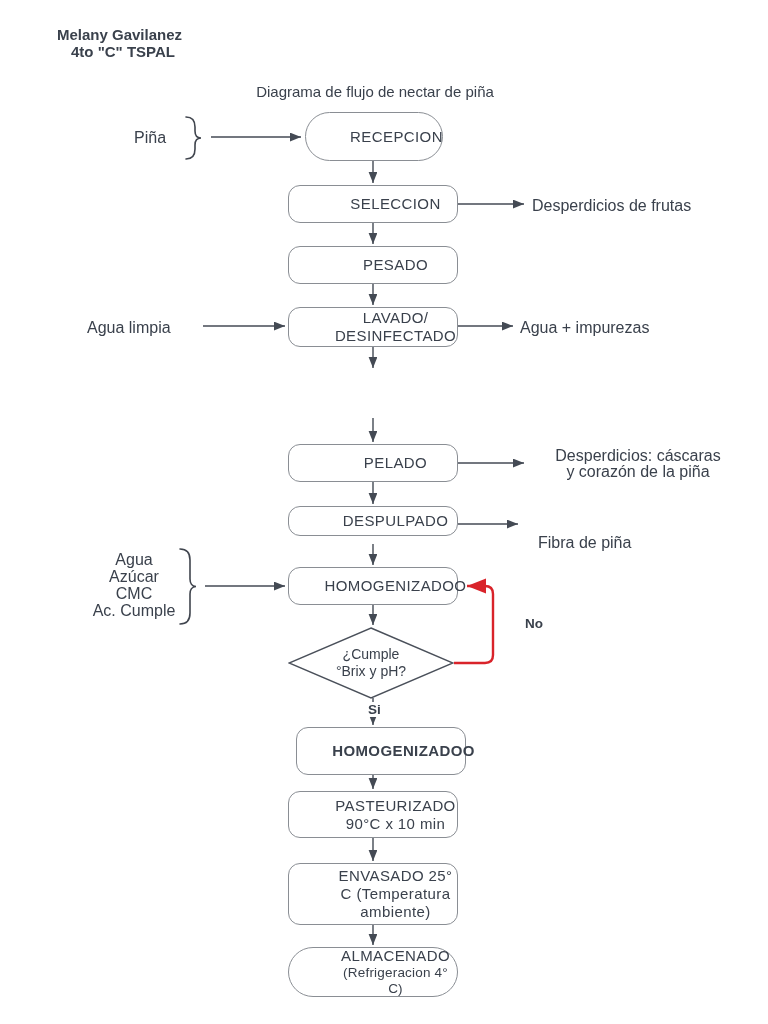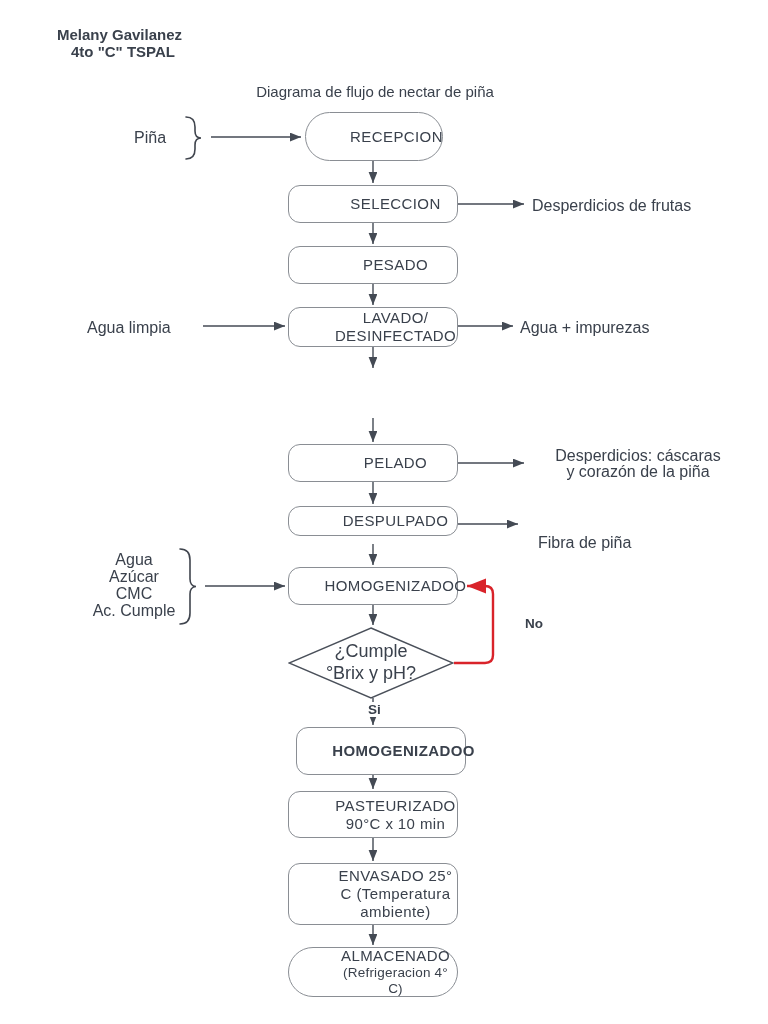--- a/index.html
+++ b/index.html
@@ -9,21 +9,21 @@
   .author{position:absolute;font-weight:bold;font-size:15px;white-space:nowrap;z-index:2;}
   .title{position:absolute;left:225px;top:83px;width:300px;text-align:center;font-size:15px;z-index:2;}
   .node{position:absolute;box-sizing:border-box;border:1.6px solid #8a8e94;border-radius:12px;
         background:#ffffff;display:flex;flex-direction:column;align-items:center;justify-content:center;
         text-align:center;font-size:15px;letter-spacing:.4px;line-height:1.18;z-index:2;}
   .stadium{border-radius:26px;}
   .node .ln{display:block;padding-left:45px;}
   .node .sm{font-size:13.5px;letter-spacing:.2px;}
   .diamond{position:absolute;left:288px;top:627px;width:166px;height:72px;z-index:2;}
   .diamond .dtext{position:absolute;left:0;top:0;width:100%;height:100%;display:flex;flex-direction:column;
-        align-items:center;justify-content:center;text-align:center;font-size:18px;line-height:1.2;}
+        align-items:center;justify-content:center;text-align:center;font-size:14px;line-height:1.2;}
   .lbl{position:absolute;font-size:16px;white-space:nowrap;z-index:2;}
   .lbl.block{white-space:normal;text-align:center;}
   .branch{position:absolute;font-weight:bold;font-size:13.5px;background:#ffffff;padding:0 2px;z-index:5;}
 </style>
 </head>
 <body>
 
 <div class="canvas">
 
   <svg class="layer" width="768" height="1024" viewBox="0 0 768 1024">

